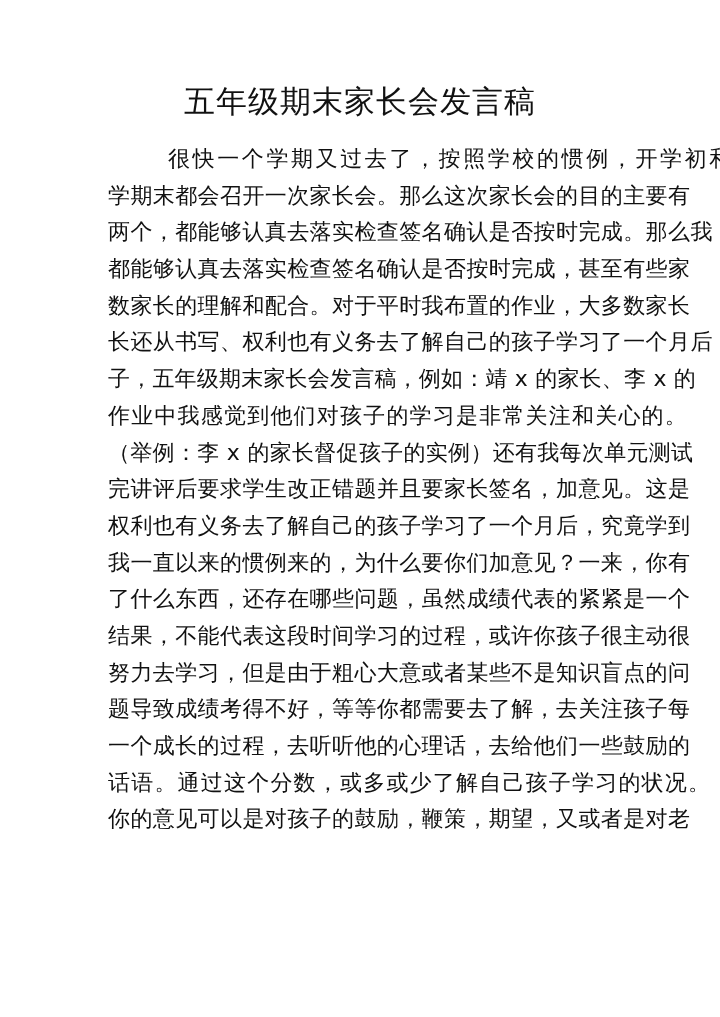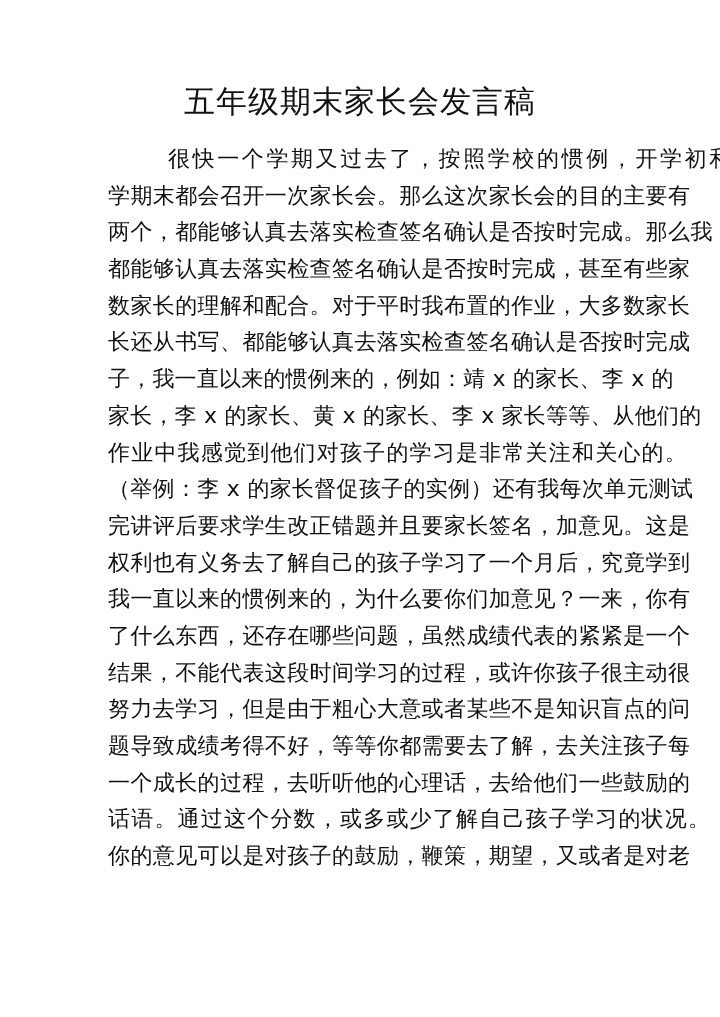--- a/index.html
+++ b/index.html
@@ -25,23 +25,22 @@
 <body>
 
 <div class="page">
   <div class="title">五年级期末家长会发言稿</div>
   <div class="body-text">
     <span class="line indent">很快一个学期又过去了，按照学校的惯例，开学初和</span>
     <span class="line" style="letter-spacing:0.4px">学期末都会召开一次家长会。那么这次家长会的目的主要有</span>
     <span class="line" style="letter-spacing:0.4px">两个，都能够认真去落实检查签名确认是否按时完成。那么我</span>
     <span class="line" style="letter-spacing:0.4px">都能够认真去落实检查签名确认是否按时完成，甚至有些家</span>
     <span class="line" style="letter-spacing:0.4px">数家长的理解和配合。对于平时我布置的作业，大多数家长</span>
-    <span class="line" style="letter-spacing:0.4px">长还从书写、都能够认真去落实检查签名确认是否按时完成</span>
-    <span class="line" style="letter-spacing:0.2px">子，我一直以来的惯例来的，例如：靖 x 的家长、李 x 的</span>
-    <span class="line" style="letter-spacing:0.2px">家长，李 x 的家长、黄 x 的家长、李 x 家长等等、从他们的</span>
+    <span class="line" style="letter-spacing:0.4px">长还从书写、权利也有义务去了解自己的孩子学习了一个月后</span>
+    <span class="line" style="letter-spacing:0.2px">子，五年级期末家长会发言稿，例如：靖 x 的家长、李 x 的</span>
     <span class="line" style="letter-spacing:1.2px">作业中我感觉到他们对孩子的学习是非常关注和关心的。</span>
     <span class="line" style="letter-spacing:0.3px">（举例：李 x 的家长督促孩子的实例）还有我每次单元测试</span>
     <span class="line" style="letter-spacing:0.4px">完讲评后要求学生改正错题并且要家长签名，加意见。这是</span>
     <span class="line" style="letter-spacing:0.4px">权利也有义务去了解自己的孩子学习了一个月后，究竟学到</span>
     <span class="line" style="letter-spacing:0.4px">我一直以来的惯例来的，为什么要你们加意见？一来，你有</span>
     <span class="line" style="letter-spacing:0.4px">了什么东西，还存在哪些问题，虽然成绩代表的紧紧是一个</span>
     <span class="line" style="letter-spacing:0.4px">结果，不能代表这段时间学习的过程，或许你孩子很主动很</span>
     <span class="line" style="letter-spacing:0.4px">努力去学习，但是由于粗心大意或者某些不是知识盲点的问</span>
     <span class="line" style="letter-spacing:0.4px">题导致成绩考得不好，等等你都需要去了解，去关注孩子每</span>
     <span class="line" style="letter-spacing:0.4px">一个成长的过程，去听听他的心理话，去给他们一些鼓励的</span>

